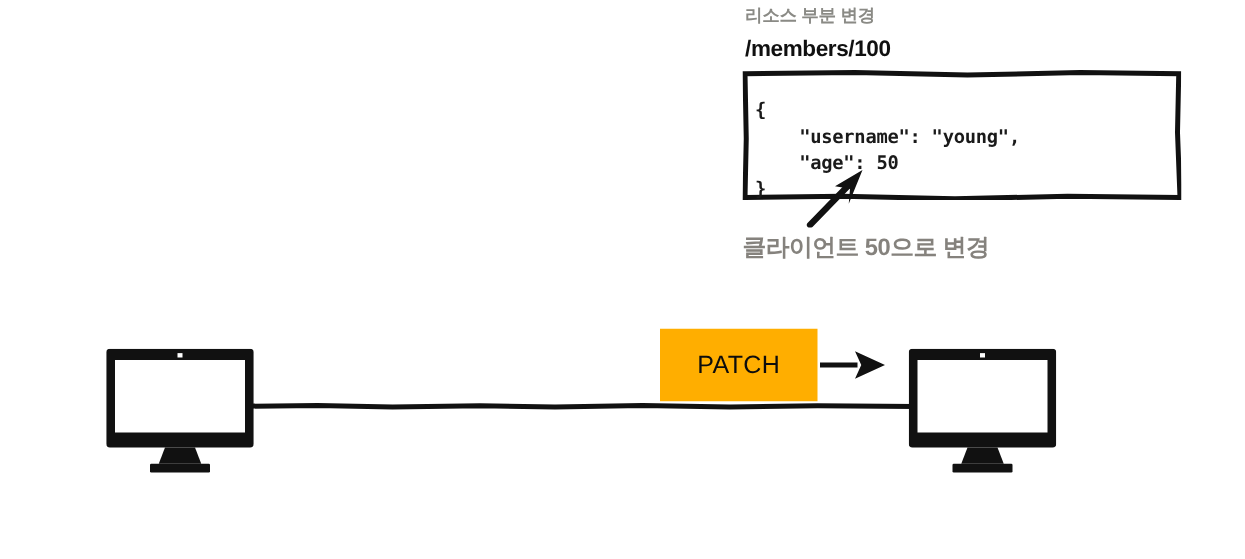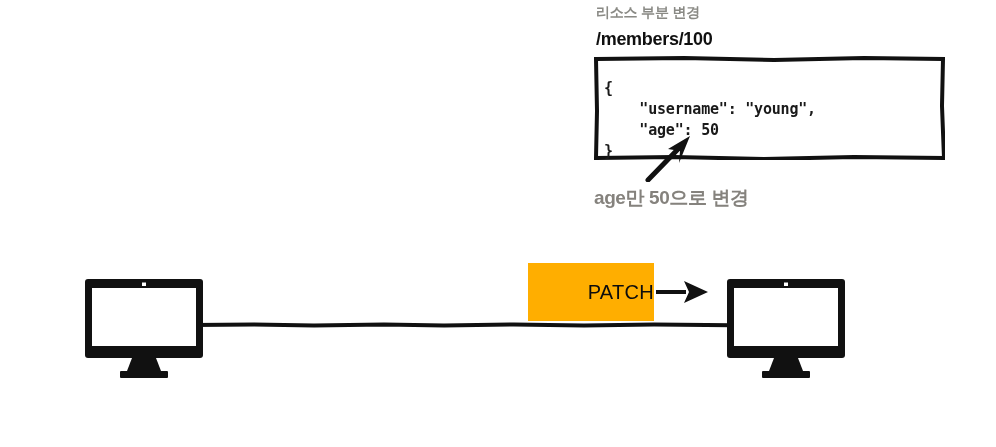--- a/index.html
+++ b/index.html
@@ -120,21 +120,21 @@
 
   
   .patch-box {
     position: absolute;
     left: 528px;
     top: 263px;
     width: 126px;
     height: 58px;
     display: flex;
     align-items: center;
-    justify-content: flex-end;
+    justify-content: center;
   }
   .patch-label {
     font-size: 20px;
     font-weight: normal;
     color: #0d0d0d;
     letter-spacing: 0.3px;
   }
 
   
   .arrow-patch-server {
@@ -162,21 +162,21 @@
     "username": "young",
     "age": 50
 }</pre>
   </div>
 
   <svg class="arrow-to-json" viewBox="0 0 80 52">
     <path d="M12,50 L47,14" stroke="#111111" stroke-width="5" stroke-linecap="round" fill="none"></path>
     <path d="M54,6 L32,19 L44,21 L43,33 Z" fill="#111111"></path>
   </svg>
 
-  <div class="change-caption">age만 50으로 변경</div>
+  <div class="change-caption">클라이언트 50으로 변경</div>
 
   <svg class="conn-line" viewBox="0 0 538 14" preserveAspectRatio="none">
     <path d="M0,7 L60,6.4 L120,7.6 L190,6.6 L250,7.5 L320,6.5 L390,7.6 L460,6.6 L538,7.2" stroke="#111111" stroke-width="4" fill="none" stroke-linecap="butt"></path>
   </svg>
 
   <svg class="monitor monitor-client" viewBox="0 0 118 100">
     <rect x="0" y="0" width="118" height="79" rx="3" ry="3" fill="#111111"></rect>
     <rect x="7" y="9" width="104" height="58" fill="#ffffff"></rect>
     <rect x="57" y="3.5" width="4" height="3.5" fill="#ffffff"></rect>
     <path d="M47,79 L71,79 L76,92 L42,92 Z" fill="#111111"></path>

